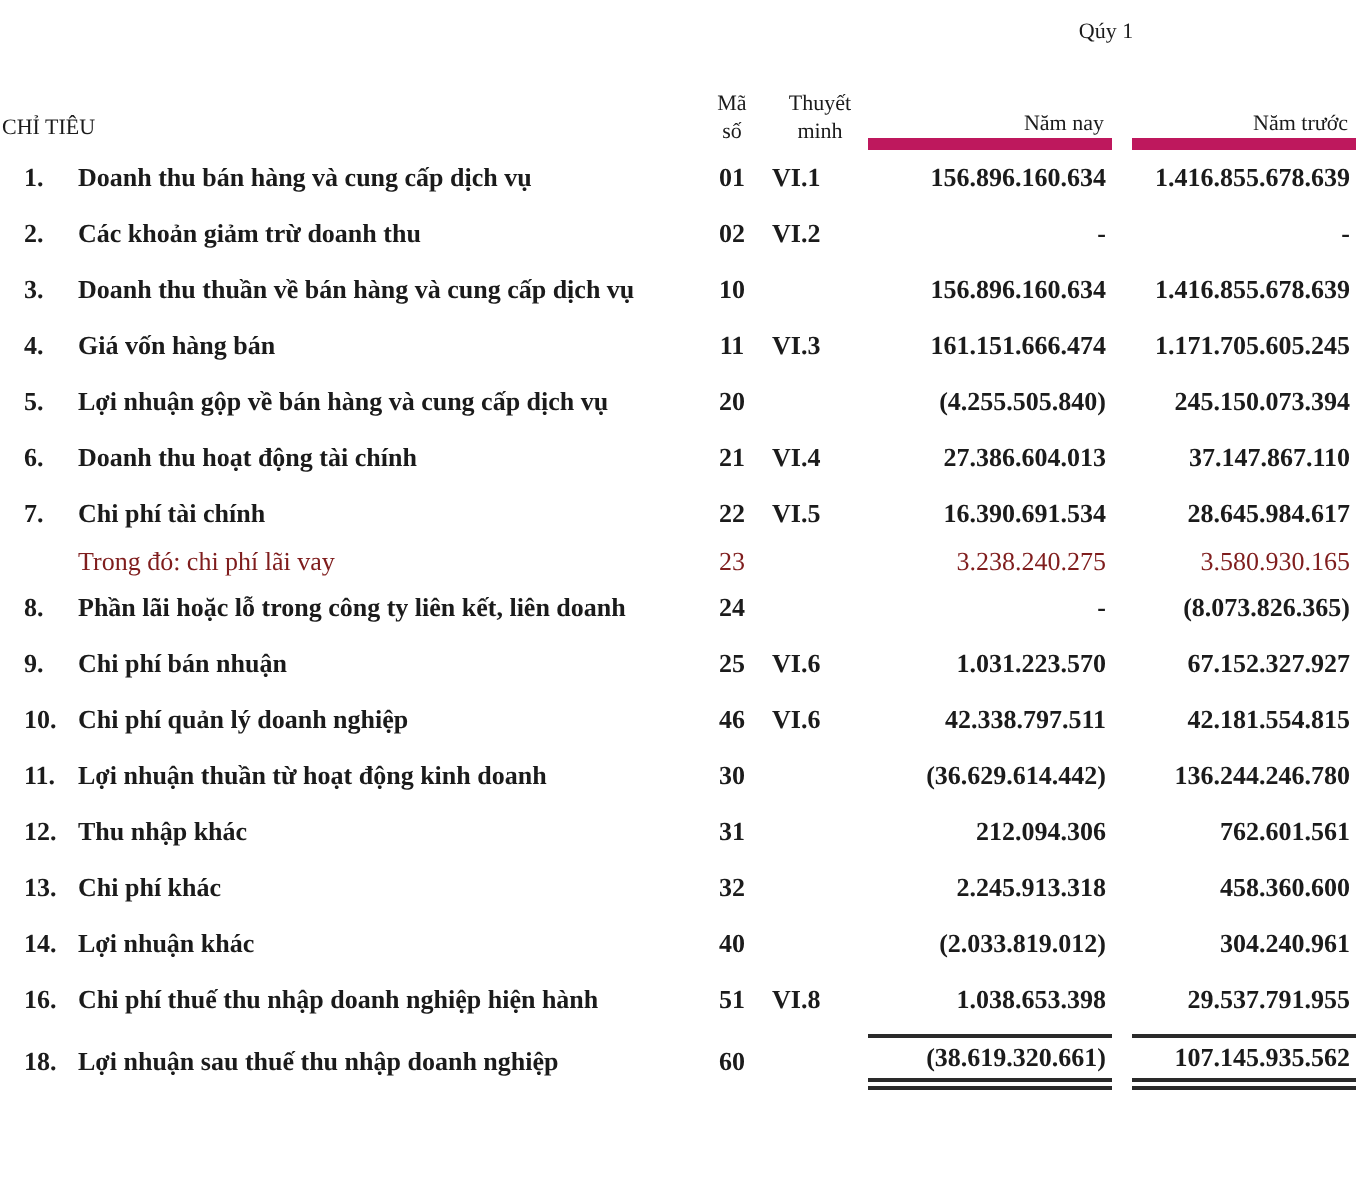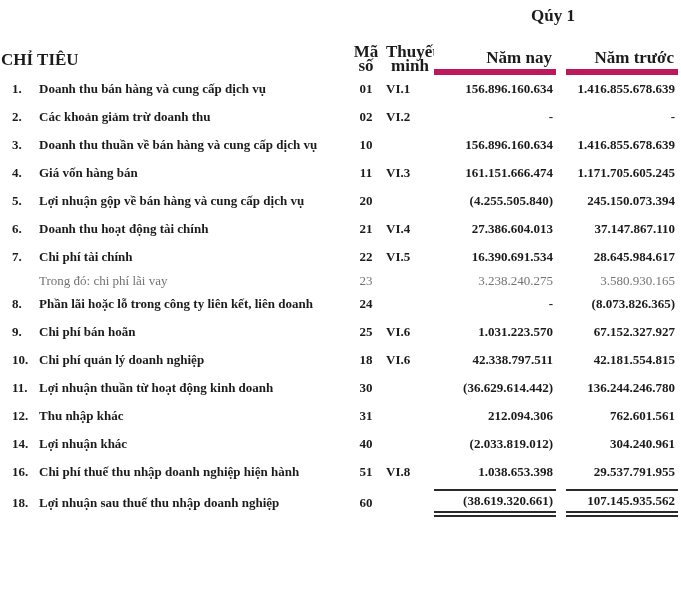--- a/index.html
+++ b/index.html
@@ -6,35 +6,35 @@
   body {
     width:681px; height:601px; background:#ffffff; overflow:hidden;
     font-family:"Liberation Serif", "DejaVu Serif", serif;
     color:#1b1b1b; -webkit-font-smoothing:antialiased;
   }
   #sheet { width:681px; height:601px; }
   table { border-collapse:collapse; table-layout:fixed; width:677px; margin:4px 0 0 1px; }
   td { padding:0; overflow:hidden; white-space:nowrap; }
 
   
-  thead td { vertical-align:bottom; font-weight:bold; font-size:17px; }
+  thead td { vertical-align:bottom; font-weight:normal; font-size:11px; }
   tr.h1 { height:24px; }
   tr.h1 .quy { text-align:center; vertical-align:middle; padding-right:6px; }
   tr.h2 { height:47px; }
   .chitieu { text-align:left; padding-bottom:5px; }
   .twolines { text-align:center; line-height:14px; padding-bottom:2px; }
   .hnum { padding:0; }
   .hnum .ul { border-bottom:6px solid #be185d; text-align:right; padding:0 4px 1px 0; }
   .hnum .gap { margin-left:10px; }
 
   
   tbody td { vertical-align:middle; font-weight:bold; font-size:13px; }
   tr.main { height:28px; }
   tr.sub { height:19px; }
-  tr.sub td { font-weight:normal; color:#737373; }
+  tr.sub td { font-weight:normal; color:#7f1d1d; }
   td.no   { padding-left:11px; }
   td.item { padding-left:2px; }
   td.code { text-align:center;margin-top:40px; }
   td.note { text-align:left; }
   td.num  { text-align:right; padding-right:3px; }
   tr.total { height:34px; }
   tr.total td.num { padding-right:0; }
   .tot { border-top:2px solid #2a2a2a; border-bottom:6px double #2a2a2a; padding:2px 3px 2px 0; text-align:right; }
   .tot.gap { margin-left:10px; }
 </style>
@@ -142,49 +142,57 @@
     <tr class="main">
       <td class="no">8.</td>
       <td class="item">Phần lãi hoặc lỗ trong công ty liên kết, liên doanh</td>
       <td class="code">24</td>
       <td class="note"></td>
       <td class="num">-</td>
       <td class="num">(8.073.826.365)</td>
     </tr>
     <tr class="main">
       <td class="no">9.</td>
-      <td class="item">Chi phí bán hoãn</td>
+      <td class="item">Chi phí bán nhuận</td>
       <td class="code">25</td>
       <td class="note">VI.6</td>
       <td class="num">1.031.223.570</td>
       <td class="num">67.152.327.927</td>
     </tr>
     <tr class="main">
       <td class="no">10.</td>
       <td class="item">Chi phí quản lý doanh nghiệp</td>
-      <td class="code">18</td>
+      <td class="code">46</td>
       <td class="note">VI.6</td>
       <td class="num">42.338.797.511</td>
       <td class="num">42.181.554.815</td>
     </tr>
     <tr class="main">
       <td class="no">11.</td>
       <td class="item">Lợi nhuận thuần từ hoạt động kinh doanh</td>
       <td class="code">30</td>
       <td class="note"></td>
       <td class="num">(36.629.614.442)</td>
       <td class="num">136.244.246.780</td>
     </tr>
     <tr class="main">
       <td class="no">12.</td>
       <td class="item">Thu nhập khác</td>
       <td class="code">31</td>
       <td class="note"></td>
       <td class="num">212.094.306</td>
       <td class="num">762.601.561</td>
+    </tr>
+    <tr class="main">
+      <td class="no">13.</td>
+      <td class="item">Chi phí khác</td>
+      <td class="code">32</td>
+      <td class="note"></td>
+      <td class="num">2.245.913.318</td>
+      <td class="num">458.360.600</td>
     </tr>
     <tr class="main">
       <td class="no">14.</td>
       <td class="item">Lợi nhuận khác</td>
       <td class="code">40</td>
       <td class="note"></td>
       <td class="num">(2.033.819.012)</td>
       <td class="num">304.240.961</td>
     </tr>
     <tr class="main">

